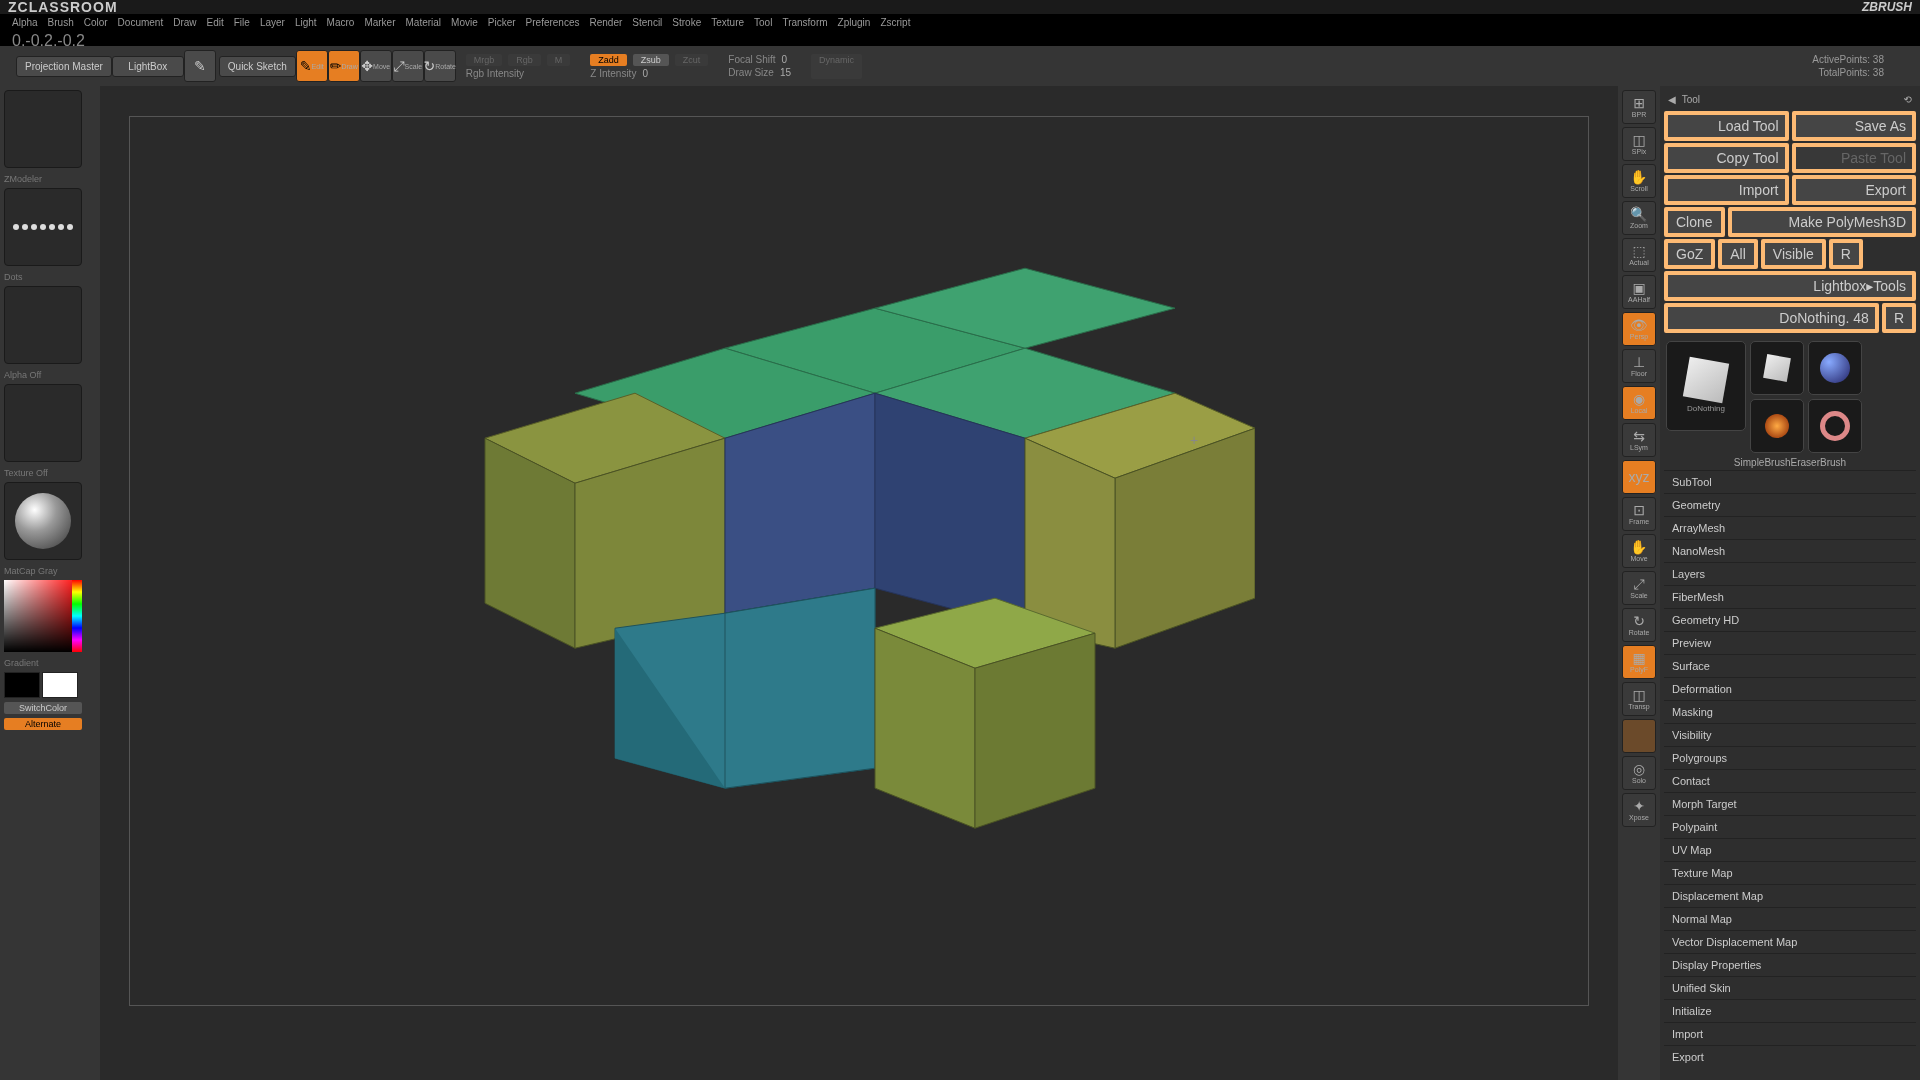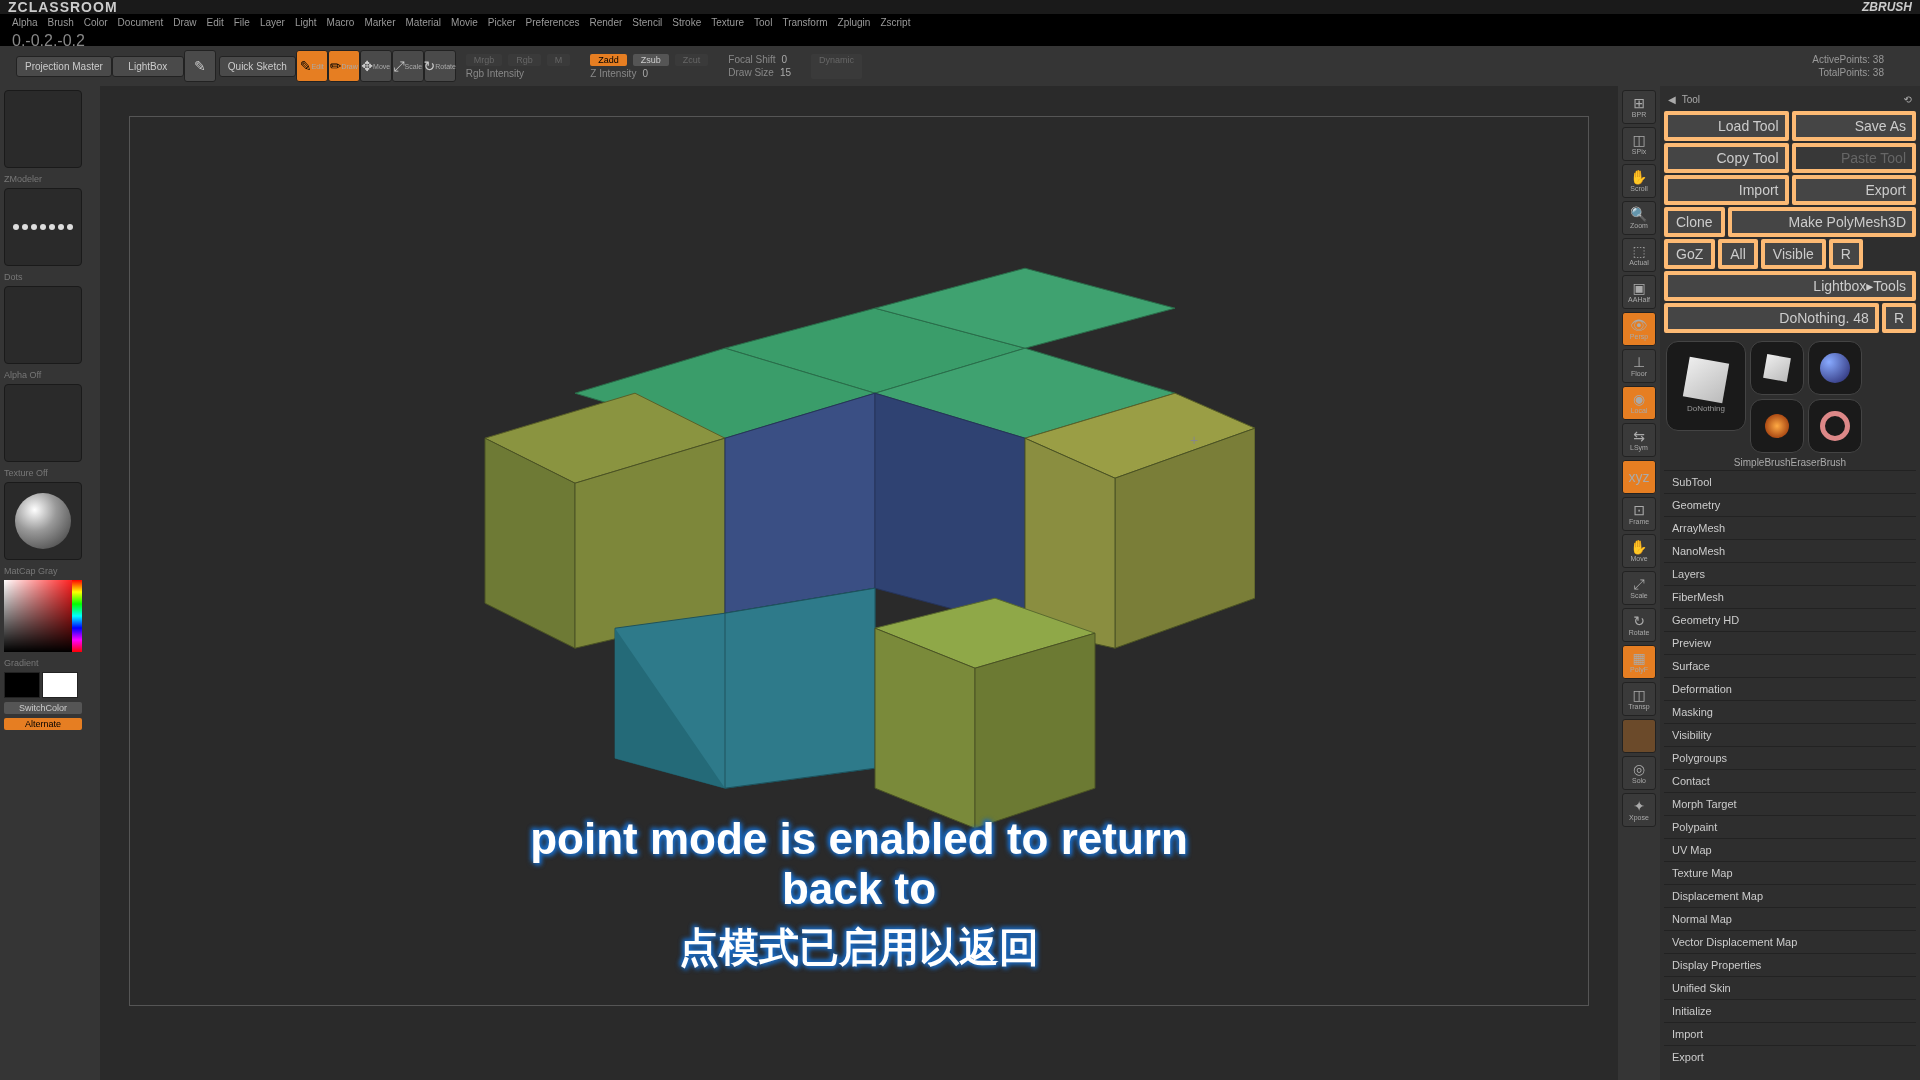--- a/index.html
+++ b/index.html
@@ -49,21 +49,21 @@
 .ricon.brown{background:#6b4a2a}
 .ricon .ic{font-size:14px;line-height:1}
 .ricon .tx{font-size:7px;margin-top:1px}
 .toolpanel{width:260px;background:#2e2e2e;display:flex;flex-direction:column;padding:4px;gap:2px;overflow-y:auto}
 .toolhdr{display:flex;align-items:center;gap:6px;padding:4px;color:#ccc;font-size:14px}
 .trow{display:flex;gap:3px}
 .tbtn{flex:1;background:#454545;border:4px solid #fdba74;padding:3px 6px;font-size:14px;color:#ccc;cursor:pointer;border-radius:2px;text-align:right}
 .tbtn.dim{color:#666;background:#383838}
 .tbtn.sm{flex:0 0 auto;padding:3px 8px}
 .thumbrow{display:flex;gap:4px;padding:6px 2px;flex-wrap:wrap}
-.thumb{width:72px;height:72px;background:#1a1a1a;border:1px solid #444;border-radius:12px;display:flex;flex-direction:column;align-items:center;justify-content:center;cursor:pointer}
+.thumb{width:72px;height:72px;background:#1a1a1a;border:1px solid #444;border-radius:5px;display:flex;flex-direction:column;align-items:center;justify-content:center;cursor:pointer}
 .thumb.big{width:80px;height:90px}
 .thumb .cube{width:40px;height:40px;background:linear-gradient(135deg,#eee,#bbb);transform:rotate(10deg)}
 .thumb .sphere{width:30px;height:30px;border-radius:50%;background:radial-gradient(circle at 30% 30%,#8af,#226)}
 .thumb .ring{width:30px;height:30px;border-radius:50%;border:5px solid #d88}
 .thumb .lbl{font-size:8px;color:#999;margin-top:4px}
 .section{padding:5px 8px;color:#ccc;font-size:11px;font-weight:normal;cursor:pointer;border-top:1px solid #222}
 .render3d{position:absolute;top:50%;left:50%;transform:translate(-56%,-52%)}
 </style>
 </head>
 <body>
@@ -216,24 +216,20 @@
           <polygon points="370,385 520,360 520,540 370,560" fill="#2e7a8a" stroke="#1e525c"></polygon>
 
           <polygon points="520,400 640,370 740,405 620,440" fill="#8fa848" stroke="#5a6a2e"></polygon>
 
           <polygon points="520,400 620,440 620,600 520,560" fill="#7a8a3a" stroke="#4a5224"></polygon>
           <polygon points="620,440 740,405 740,560 620,600" fill="#6c7a33" stroke="#4a5224"></polygon>
 
           <polygon points="260,400 370,560 370,560 260,530" fill="#246a78"></polygon>
         </svg>
         <div class="cursor">+</div>
-        <div class="subtitle">
-          <div class="en">point mode is enabled to return back to</div>
-          <div class="zh">点模式已启用以返回</div>
-        </div>
       </div>
     </div>
 
     <div class="rightstrip" id="rightstrip">
         <div class="ricon">
           <div class="ic">⊞</div>
           <div class="tx">BPR</div>
         </div>
         <div class="ricon">
           <div class="ic">◫</div>

